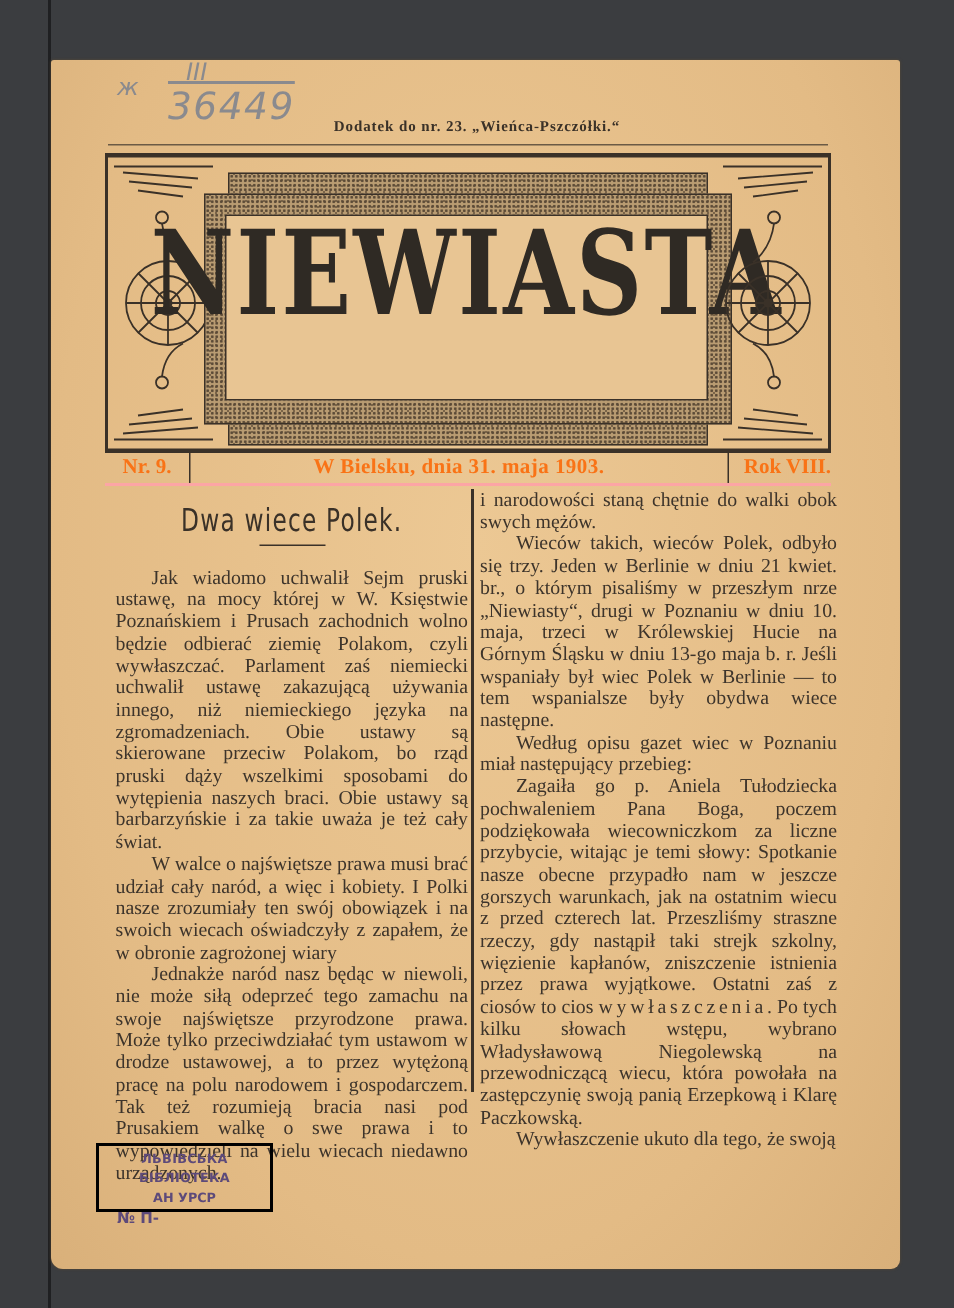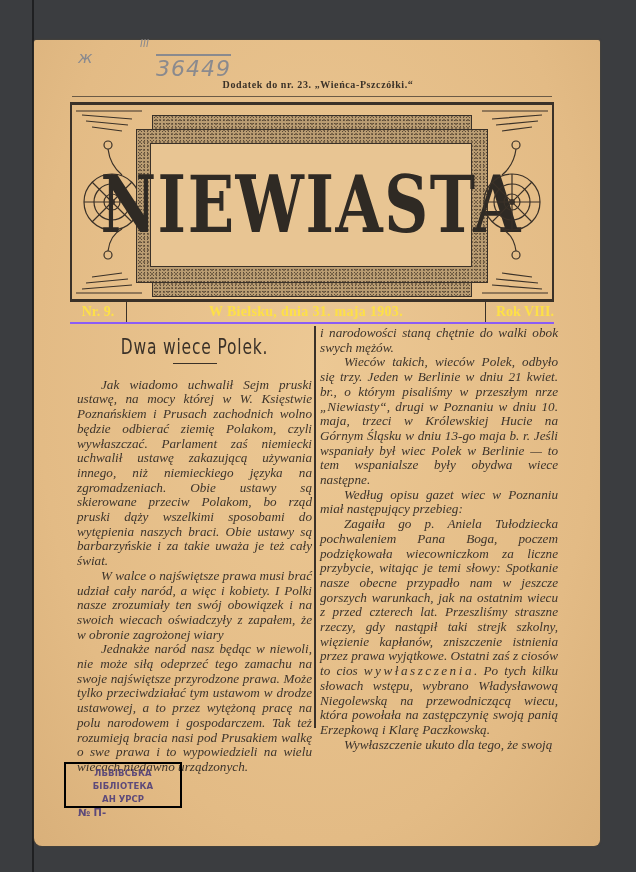--- a/index.html
+++ b/index.html
@@ -13,22 +13,22 @@
     position:absolute; left:34px; top:40px; width:566px; height:806px;
     background:#e6c08c;
     background-image: radial-gradient(ellipse at 50% 40%, #ecc894 0%, #e3bb85 70%, #d9b07a 100%);
     border-radius:2px 2px 6px 8px;
     box-shadow: 0 0 2px #5a4a33;
   }
   .pencil {
     position:absolute; color:#8a8a8e; font-family:"DejaVu Sans", sans-serif; font-style:italic;
   }
   .pencil.zh { left:78px; top:48px; font-size:16px; }
-  .pencil.num { left:112px; top:56px; font-size:22px; text-decoration:overline; letter-spacing:1px;margin-left:44px; }
-  .pencil.sup { left:140px; top:38px; font-size:10px; }
+  .pencil.num { left:112px; top:56px; font-size:25px; text-decoration:overline; letter-spacing:1px; }
+  .pencil.sup { left:124px; top:38px; font-size:16px; }
 
   .supplement {
     position:absolute; left:0; width:636px; top:79px; text-align:center;
     font-size:10px; font-weight:bold; color:#3a3128; letter-spacing:0.6px;
   }
   .rule-top { position:absolute; left:72px; width:480px; top:96px; height:1px; background:#6b5a45; }
 
   
   .mast { position:absolute; left:70px; top:102px; width:484px; height:200px;
           border-left:2px solid #3a3128; border-right:2px solid #3a3128;
@@ -39,41 +39,41 @@
       radial-gradient(#5a4936 0.8px, transparent 1px),
       radial-gradient(#7a6448 0.7px, transparent 1px);
     background-size:3px 3px, 4px 4px;
     background-position:0 0, 1px 2px;
     border:1px solid #3a3128;
   }
   .stip-outer { left:80px; top:10px; width:318px; height:180px; }
   .stip-inner { left:64px; top:24px; width:350px; height:152px; }
   .title-box { position:absolute; left:78px; top:38px; width:322px; height:124px;
                background:#e8c593; border:1px solid #3a3128; box-sizing:border-box;
-               display:flex; align-items:center; justify-content:center; }
+               display:flex; justify-content:center; }
   .title {
     font-family:"DejaVu Serif", serif; font-size:78px; font-weight:bold; color:#2f2a24;
     transform:scaleX(0.78); letter-spacing:2px; line-height:1;
   }
   .orn { position:absolute; top:0; width:78px; height:194px; }
   .orn.left { left:0; }
   .orn.right { right:0; }
 
   .dateline { position:absolute; left:70px; top:302px; width:484px; height:22px;
-              border-bottom:2px solid #8b5cf6; box-sizing:border-box;
-              display:flex; font-size:14px; font-weight:bold; color:#fde047;gap:31px; }
+              border-bottom:2px solid #fca5a5; box-sizing:border-box;
+              display:flex; font-size:14px; font-weight:bold; color:#f97316;gap:31px; }
   .dl-nr { width:56px; border-right:1px solid #3a3128; text-align:center; line-height:20px; }
   .dl-date { flex:1; text-align:center; line-height:20px; letter-spacing:0.3px; }
   .dl-rok { width:68px; border-left:1px solid #3a3128; text-align:right; line-height:20px; }
 
   .col { position:absolute; top:326px; color:#3d342b; font-size:13.2px; line-height:14.7px; text-align:justify; }
   .col-left { left:77px; width:235px; }
   .col-right { left:320px; width:238px; }
   .divider { position:absolute; left:314px; top:326px; width:2px; height:402px; background:#3a3128; }
-  .col p { margin:0; text-indent:24px;font-style:italic; }
+  .col p { margin:0; text-indent:24px; }
   .col p.noindent { text-indent:0; }
   .art-title {
     text-align:center; font-family:"DejaVu Sans Condensed", "DejaVu Sans", sans-serif; font-size:21px;
     color:#3a3128; margin:14px 0 8px 0; transform:scaleX(0.82); letter-spacing:1px;
   }
   .short-rule { width:44px; height:1px; background:#3a3128; margin:0 auto 14px auto; }
   .spaced { letter-spacing:2.5px; }
 
   .stamp {
     position:absolute; left:64px; top:762px; width:118px; height:46px;

